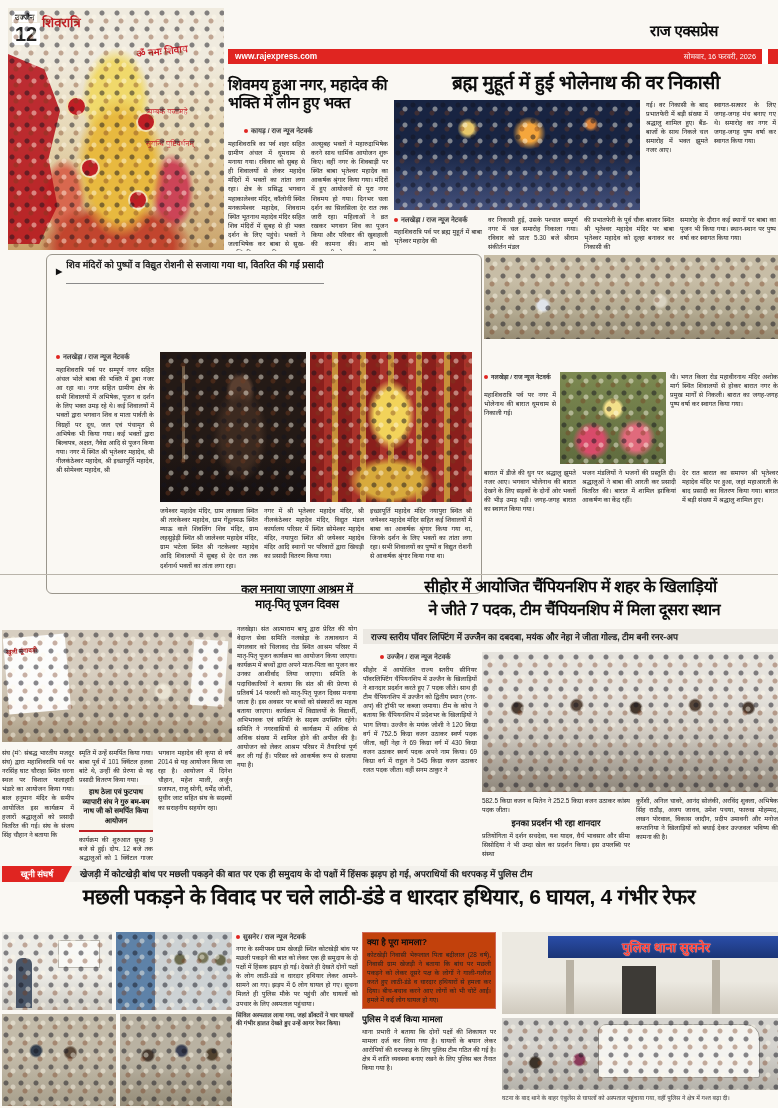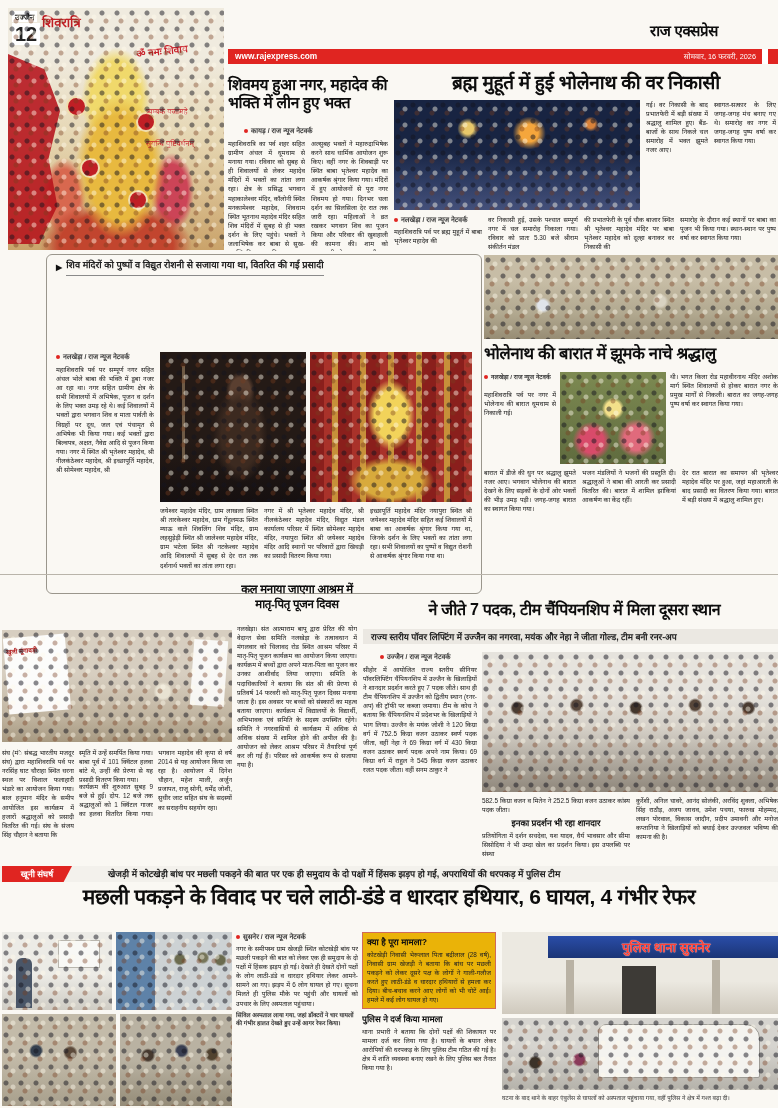--- a/index.html
+++ b/index.html
@@ -17,21 +17,21 @@
                       radial-gradient(circle 2px at 11px 9px, rgba(255,250,235,.45) 2px, transparent 3px),
                       radial-gradient(circle 2px at 8px 13px, rgba(120,60,30,.4) 2px, transparent 3px);
      background-size:15px 16px;}
   .rule{position:absolute;background:#b9b4aa;}
   .kicker{display:flex;align-items:center;gap:4px;font-size:9.3px;font-weight:bold;color:#222;}
   .kicker .arr{color:#111;font-size:8px;}
   .graybar{background:#ebe8e2;font-weight:bold;font-size:8.8px;color:#222;
            display:flex;align-items:center;padding-left:8px;}
   .pull{font-size:7.1px;font-weight:bold;text-align:center;line-height:1.35;color:#111;
         background:#f7f4ec;border-bottom:2px solid #c01f25;padding:3px 2px 4px;margin:3px 0;}
-  .boxed{border:1px solid #d06a5a;background:#eab308;padding:3px 4px;}
+  .boxed{border:1px solid #d06a5a;background:#c2410c;padding:3px 4px;}
   .subhd{font-size:8.6px;font-weight:bold;color:#101010;text-align:center;margin:3px 0 2px;}
   .cap{font-size:6px;line-height:1.35;color:#333;}
   .ovl{position:absolute;}
 </style>
 </head>
 <body>
 
 <div class="page">
 
   <div class="photo dots" id="ph-idol" style="left:8px;top:8px;width:216px;height:242px;
@@ -86,21 +86,21 @@
     <span>नलखेड़ा / राज न्यूज नेटवर्क</span>
   </div>
   <div class="abs body-txt" style="left:394px;top:227px;width:88px;height:25px;">महाशिवरात्रि पर्व पर ब्रह्म मुहूर्त में बाबा भृतेश्वर महादेव की</div>
   <div class="abs body-txt" style="left:488px;top:215px;width:90px;height:38px;">वर निकासी हुई, उसके पश्चात सम्पूर्ण नगर में चल समारोह निकाला गया। रविवार को प्रातः 5.30 बजे श्रीराम संकीर्तन मंडल</div>
   <div class="abs body-txt" style="left:584px;top:215px;width:90px;height:38px;">की प्रभातफेरी के पूर्व चौक बाजार स्थित श्री भृतेश्वर महादेव मंदिर पर बाबा भृतेश्वर महादेव को दूल्हा बनाकर वर निकासी की</div>
   <div class="abs body-txt" style="left:680px;top:215px;width:96px;height:38px;">समारोह के दौरान कई स्थानों पर बाबा का पूजन भी किया गया। स्थान-स्थान पर पुष्प वर्षा कर स्वागत किया गया।</div>
 
   <div class="abs" style="left:46px;top:254px;width:434px;height:338px;border:1px solid #9a968c;border-radius:6px;"></div>
   <div class="abs kicker" style="left:56px;top:258px;width:420px;">
     <span class="arr">▶</span>
-    <span style="border-bottom:1px solid #8a8a8a;padding-bottom:4px;">शिव मंदिरों को पुष्पों व विद्युत रोशनी से सजाया गया था, वितरित की गई प्रसादी</span>
+    <span style="border-bottom:1px solid #8a8a8a;padding-bottom:12px;">शिव मंदिरों को पुष्पों व विद्युत रोशनी से सजाया गया था, वितरित की गई प्रसादी</span>
   </div>
   <div class="abs byline" style="left:56px;top:352px;width:110px;">
     <span class="dot"></span>
     <span>नलखेड़ा / राज न्यूज नेटवर्क</span>
   </div>
   <div class="abs body-txt" style="left:56px;top:365px;width:98px;height:223px;">महाशिवरात्रि पर्व पर सम्पूर्ण नगर सहित अंचल भोले बाबा की भक्ति में डूबा नजर आ रहा था। नगर सहित ग्रामीण क्षेत्र के सभी शिवालयों में अभिषेक, पूजन व दर्शन के लिए भक्त उमड़ रहे थे। कई शिवालयों में भक्तों द्वारा भगवान शिव व माता पार्वती के विग्रहों पर दूध, जल एवं पंचामृत से अभिषेक भी किया गया। कई भक्तों द्वारा बिल्वपत्र, अक्षत, नैवेद्य आदि से पूजन किया गया। नगर में स्थित श्री भृतेश्वर महादेव, श्री नीलकंठेश्वर महादेव, श्री इच्छापूर्ति महादेव, श्री सोमेश्वर महादेव, श्री</div>
   <div class="photo dots" style="left:160px;top:352px;width:146px;height:150px;
               background:
               radial-gradient(ellipse 34px 60px at 55% 55%, #3c2a20 0 55%, transparent 80%),
               radial-gradient(ellipse 18px 24px at 55% 26%, #5a3f30 0 55%, transparent 80%),
@@ -116,21 +116,20 @@
               linear-gradient(180deg,#7c1a18,#9c2a22);"></div>
   <div class="abs body-txt" style="left:160px;top:506px;width:98px;height:82px;">जयेश्वर महादेव मंदिर, ग्राम लाखला स्थित श्री तारकेश्वर महादेव, ग्राम गेंहूलमऊ स्थित म्याऊ वाले शिवलिंग शिव मंदिर, ग्राम लहसुड़ेड़ी स्थित श्री जालेश्वर महादेव मंदिर, ग्राम भटेला स्थित श्री नटकेश्वर महादेव आदि शिवालयों में सुबह से देर रात तक दर्शनार्थ भक्तों का तांता लगा रहा।</div>
   <div class="abs body-txt" style="left:264px;top:506px;width:100px;height:82px;">नगर में श्री भृतेश्वर महादेव मंदिर, श्री नीलकंठेश्वर महादेव मंदिर, विद्युत मंडल कार्यालय परिसर में स्थित सोमेश्वर महादेव मंदिर, नयापुरा स्थित श्री जयेश्वर महादेव मंदिर आदि स्थानों पर परिवारों द्वारा खिचड़ी का प्रसादी वितरण किया गया।</div>
   <div class="abs body-txt" style="left:370px;top:506px;width:102px;height:82px;">इच्छापूर्ति महादेव मंदिर नयापुरा स्थित श्री जयेश्वर महादेव मंदिर सहित कई शिवालयों में बाबा का आकर्षक श्रृंगार किया गया था, जिनके दर्शन के लिए भक्तों का तांता लगा रहा। सभी शिवालयों का पुष्पों व विद्युत रोशनी से आकर्षक श्रृंगार किया गया था।</div>
 
   <div class="photo dots" style="left:484px;top:255px;width:294px;height:84px;
               background:
               radial-gradient(circle 10px at 20% 60%, #e0e4ea 0 50%, transparent 80%),
               radial-gradient(circle 10px at 60% 55%, #d8d2c2 0 50%, transparent 80%),
               linear-gradient(180deg,#c7bda6 0 30%,#b1a88f 70%,#978c74 100%);"></div>
-  <div class="abs hl" style="left:484px;top:344px;width:294px;font-size:16.5px;">भोलेनाथ की बारात में झूमके नाचे श्रद्धालु</div>
   <div class="abs byline" style="left:484px;top:372px;width:80px;flex-wrap:wrap;">
     <span class="dot"></span>
     <span style="font-size:6.2px;">नलखेड़ा / राज न्यूज नेटवर्क</span>
   </div>
   <div class="abs body-txt" style="left:484px;top:390px;width:72px;height:74px;">महाशिवरात्रि पर्व पर नगर में भोलेनाथ की बारात धूमधाम से निकाली गई।</div>
   <div class="photo dots" style="left:560px;top:372px;width:106px;height:92px;
               background:
               radial-gradient(circle 14px at 50% 40%, #f3e08a 0 55%, transparent 80%),
               radial-gradient(circle 24px at 30% 75%, #d84b6a 0 50%, transparent 80%),
               radial-gradient(circle 24px at 72% 72%, #e06a7c 0 50%, transparent 80%),
@@ -147,30 +146,32 @@
               radial-gradient(circle 12px at 70% 55%, #e8e2d2 0 55%, transparent 80%),
               linear-gradient(180deg,#d7cec0 0 40%,#c2b6a2 75%,#a89a82 100%);">
     <div class="ovl" style="left:4px;top:6px;width:58px;height:72px;background:rgba(255,255,255,.93);transform:rotate(-5deg);padding:2px;">
       <span style="font-size:6.5px;font-weight:bold;color:#b01c1c;">खुली मूंगावड़ी</span>
     </div>
     <div class="ovl" style="left:190px;top:10px;width:34px;height:66px;background:rgba(255,255,255,.85);transform:rotate(4deg);"></div>
   </div>
   <div class="abs body-txt" style="left:2px;top:748px;width:72px;height:114px;">संघ (मंे संबद्ध भारतीय मजदूर संघ) द्वारा महाशिवरात्रि पर्व पर नरसिंह घाट चौराहा स्थित धरना स्थल पर विशाल फलाहारी भंडारे का आयोजन किया गया। बाल हनुमान मंदिर के समीप आयोजित इस कार्यक्रम में हजारों श्रद्धालुओं को प्रसादी वितरित की गई। संघ के संजय सिंह चौहान ने बताया कि</div>
   <div class="abs" style="left:79px;top:748px;width:74px;height:114px;overflow:hidden;">
     <div class="body-txt" style="height:34px;">स्मृति में उन्हें समर्पित किया गया। बाबा पूर्व में 101 क्विंटल हलवा बांटे थे, उन्हीं की प्रेरणा से यह प्रसादी वितरण किया गया।</div>
+    <div class="pull">हाथ ठेला एवं फुटपाथ व्यापारी संघ ने गुरु बम-बम नाथ जी को समर्पित किया आयोजन</div>
     <div class="body-txt" style="height:36px;">कार्यक्रम की शुरुआत सुबह 9 बजे से हुई। दोप. 12 बजे तक श्रद्धालुओं को 1 क्विंटल गाजर का हलवा वितरित किया गया। इसके पश्चात दोपहर 2</div>
   </div>
   <div class="abs body-txt" style="left:158px;top:748px;width:74px;height:114px;">भगवान महादेव की कृपा से वर्ष 2014 से यह आयोजन किया जा रहा है। आयोजन में दिनेश चौहान, महेश माली, अर्जुन प्रजापत, राजू सोनी, धर्मेंद्र जोशी, सुधीर जाट सहित संघ के सदस्यों का सराहनीय सहयोग रहा।</div>
 
   <div class="abs hl ctr" style="left:237px;top:582px;width:120px;font-size:11.5px;line-height:1.3;">कल मनाया जाएगा आश्रम में मातृ-पितृ पूजन दिवस</div>
   <div class="abs body-txt" style="left:237px;top:624px;width:120px;height:238px;">नलखेड़ा। संत आत्माराम बापू द्वारा प्रेरित की योग वेदान्त सेवा समिति नलखेड़ा के तत्वावधान में मंगलवार को चिलावद रोड स्थित आश्रम परिसर में मातृ-पितृ पूजन कार्यक्रम का आयोजन किया जाएगा। कार्यक्रम में बच्चों द्वारा अपने माता-पिता का पूजन कर उनका आशीर्वाद लिया जाएगा। समिति के पदाधिकारियों ने बताया कि संत श्री की प्रेरणा से प्रतिवर्ष 14 फरवरी को मातृ-पितृ पूजन दिवस मनाया जाता है। इस अवसर पर बच्चों को संस्कारों का महत्व बताया जाएगा। कार्यक्रम में विद्यालयों के विद्यार्थी, अभिभावक एवं समिति के सदस्य उपस्थित रहेंगे। समिति ने नगरवासियों से कार्यक्रम में अधिक से अधिक संख्या में शामिल होने की अपील की है। आयोजन को लेकर आश्रम परिसर में तैयारियां पूर्ण कर ली गई हैं। परिसर को आकर्षक रूप से सजाया गया है।</div>
 
+  <div class="abs hl ctr" style="left:363px;top:578px;width:415px;font-size:16px;">सीहोर में आयोजित चैंपियनशिप में शहर के खिलाड़ियों</div>
   <div class="abs hl ctr" style="left:367px;top:601px;width:415px;font-size:16px;">ने जीते 7 पदक, टीम चैंपियनशिप में मिला दूसरा स्थान</div>
   <div class="abs graybar" style="left:363px;top:629px;width:415px;height:15px;">
-    <span>राज्य स्तरीय पॉवर लिफ्टिंग में उज्जैन का नगरवा, मयंक और नेहा ने जीता गोल्ड, टीम बनी रनर-अप</span>
+    <span>राज्य स्तरीय पॉवर लिफ्टिंग में उज्जैन का दबदबा, मयंक और नेहा ने जीता गोल्ड, टीम बनी रनर-अप</span>
   </div>
   <div class="abs byline" style="left:380px;top:652px;width:110px;">
     <span class="dot"></span>
     <span>उज्जैन / राज न्यूज नेटवर्क</span>
   </div>
   <div class="abs body-txt" style="left:363px;top:665px;width:114px;height:196px;">सीहोर में आयोजित राज्य स्तरीय सीनियर पॉवरलिफ्टिंग चैंपियनशिप में उज्जैन के खिलाड़ियों ने शानदार प्रदर्शन करते हुए 7 पदक जीते। साथ ही टीम चैंपियनशिप में उज्जैन को द्वितीय स्थान (रनर-अप) की ट्रॉफी पर कब्जा जमाया। टीम के कोच ने बताया कि चैंपियनशिप में प्रदेशभर के खिलाड़ियों ने भाग लिया। उज्जैन के मयंक जोशी ने 120 किग्रा वर्ग में 752.5 किग्रा वजन उठाकर स्वर्ण पदक जीता, वहीं नेहा ने 69 किग्रा वर्ग में 430 किग्रा वजन उठाकर स्वर्ण पदक अपने नाम किया। 69 किग्रा वर्ग में राहुल ने 545 किग्रा वजन उठाकर रजत पदक जीता। वहीं सनम ठाकुर ने</div>
   <div class="photo dots" style="left:482px;top:652px;width:296px;height:140px;
               background:
               radial-gradient(circle 9px at 12% 40%, #4a3c32 0 55%, transparent 80%),
               radial-gradient(circle 9px at 32% 38%, #5a4a3e 0 55%, transparent 80%),
@@ -182,21 +183,21 @@
     <div class="body-txt">582.5 किग्रा वजन व मितेन ने 252.5 किग्रा वजन उठाकर कांस्य पदक जीता।</div>
     <div class="subhd">इनका प्रदर्शन भी रहा शानदार</div>
     <div class="body-txt">प्रतियोगिता में दर्शन सचदेवा, यश यादव, धैर्य भावसार और सीमा सिसोदिया ने भी उम्दा खेल का प्रदर्शन किया। इस उपलब्धि पर संस्था</div>
   </div>
   <div class="abs body-txt" style="left:636px;top:796px;width:142px;height:66px;">कुर्रेशी, अनिल चावरे, आनंद सोलंकी, अरविंद शुक्ला, अभिषेक सिंह राठौड़, अजय जाधव, उमेश पचया, फारुख मोहम्मद, लखन पोरवाल, विकास जादौन, प्रदीप उमावनी और मनोज कप्तानिया ने खिलाड़ियों को बधाई देकर उज्जवल भविष्य की कामना की है।</div>
 
   <div class="abs" style="left:0;top:866px;width:778px;height:16px;background:#f3f1ec;">
     <span style="position:absolute;left:2px;top:0;width:70px;height:16px;background:#e02521;color:#fff;
                  font-size:8.6px;font-weight:bold;text-align:center;line-height:16px;
                  clip-path:polygon(0 0,100% 0,88% 100%,0 100%);">खूनी संघर्ष</span>
-    <span style="position:absolute;left:80px;top:0;font-size:9px;font-weight:bold;line-height:16px;color:#1c1c1c;margin-left:28px;">खेजड़ी में कोटखेड़ी बांध पर मछली पकड़ने की बात पर एक ही समुदाय के दो पक्षों में हिंसक झड़प हो गई, अपराधियों की धरपकड़ में पुलिस टीम</span>
+    <span style="position:absolute;left:80px;top:0;font-size:9px;font-weight:bold;line-height:16px;color:#1c1c1c;">खेजड़ी में कोटखेड़ी बांध पर मछली पकड़ने की बात पर एक ही समुदाय के दो पक्षों में हिंसक झड़प हो गई, अपराधियों की धरपकड़ में पुलिस टीम</span>
   </div>
   <div class="abs hl ctr" style="left:0;top:885px;width:778px;font-size:21px;">मछली पकड़ने के विवाद पर चले लाठी-डंडे व धारदार हथियार, 6 घायल, 4 गंभीर रेफर</div>
 
   <div class="photo dots" style="left:2px;top:932px;width:110px;height:78px;
               background:linear-gradient(180deg,#ecebe6 0 55%,#cfccc4 100%);">
     <div class="ovl" style="left:56px;top:8px;width:40px;height:26px;background:#f8f8f5;border:1px solid #b9b6ae;"></div>
     <div class="ovl" style="left:14px;top:26px;width:16px;height:50px;background:#4a5668;border-radius:6px 6px 0 0;"></div>
   </div>
   <div class="photo dots" style="left:116px;top:932px;width:116px;height:78px;
               background:

